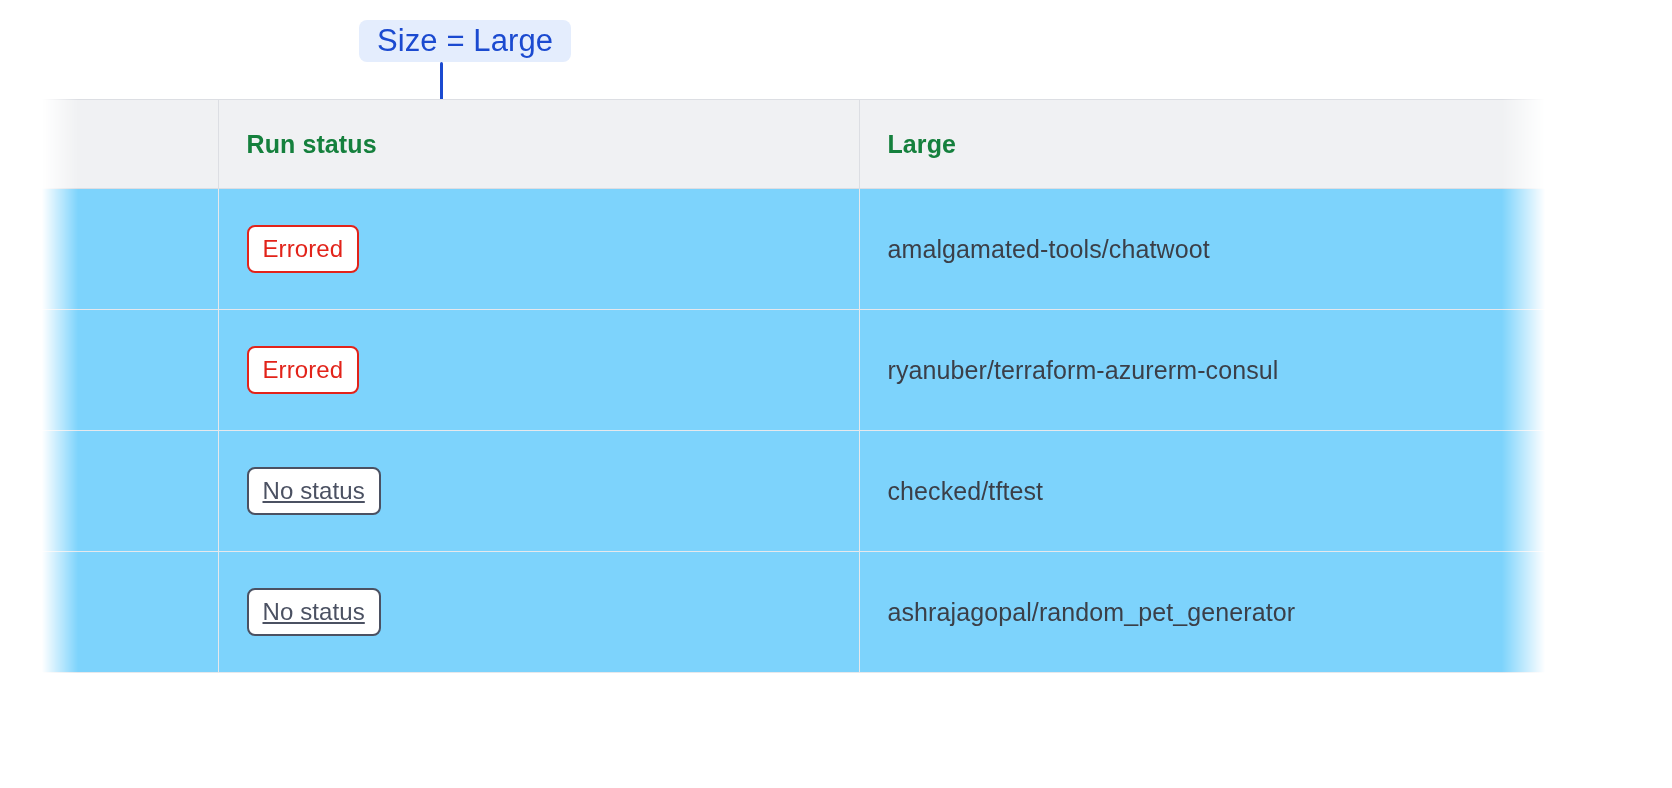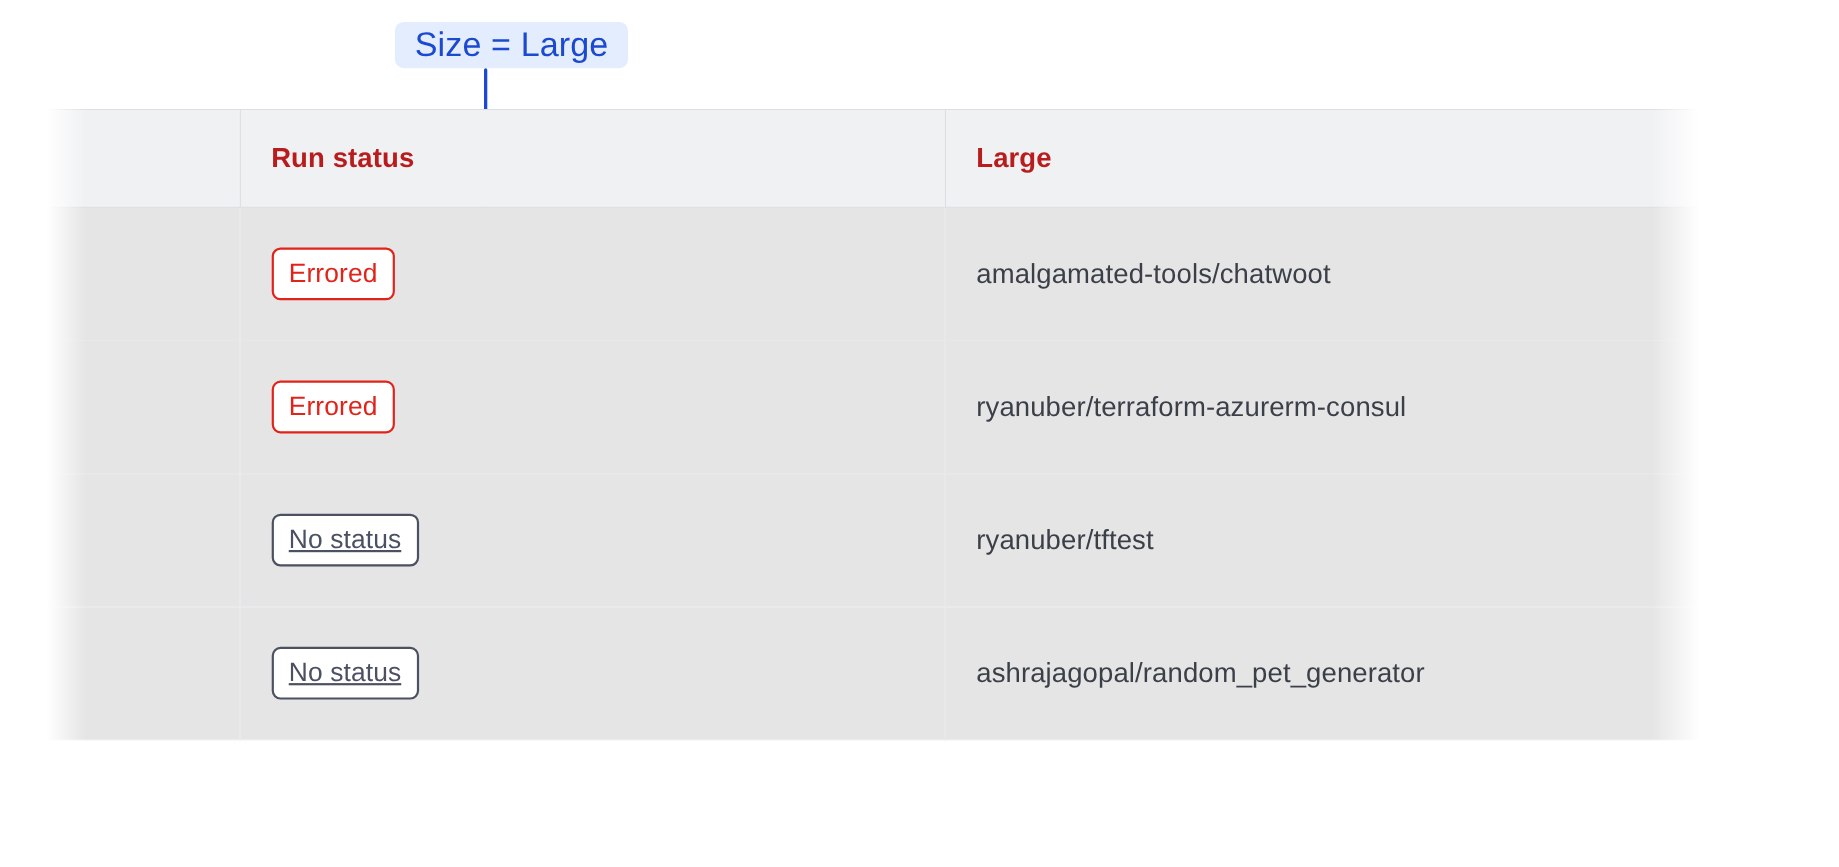--- a/index.html
+++ b/index.html
@@ -94,28 +94,28 @@
     background: #f0f1f3;
     border-top: 1px solid #dcdee3;
     border-bottom: 1px solid #dcdee3;
     border-right: 1px solid #dcdee3;
     height: 88px;
     padding: 0 0 0 28px;
     text-align: left;
     vertical-align: middle;
     font-size: 25px;
     font-weight: 700;
-    color: #b91c1c;
+    color: #15803d;
     letter-spacing: 0.1px;
   }
   table.runs thead th.c-select-h { padding-left: 0; }
   table.runs thead th.last { border-right: none; }
 
   table.runs tbody td {
-    background: #e5e5e5;
+    background: #7dd3fc;
     border-bottom: 1px solid #e6e8ec;
     border-right: 1px solid #e6e8ec;
     height: 120px;
     padding: 0 0 0 28px;
     vertical-align: middle;
     font-size: 25px;
     font-weight: 400;
     color: #3b3f48;
     letter-spacing: 0.1px;
     white-space: nowrap;
@@ -189,21 +189,21 @@
           </td>
           <td>ryanuber/terraform-azurerm-consul</td>
           <td class="last"></td>
         </tr>
 
         <tr>
           <td class="cell-select"></td>
           <td>
             <span class="pill no-status">No status</span>
           </td>
-          <td>ryanuber/tftest</td>
+          <td>checked/tftest</td>
           <td class="last"></td>
         </tr>
 
         <tr>
           <td class="cell-select"></td>
           <td>
             <span class="pill no-status">No status</span>
           </td>
           <td>ashrajagopal/random_pet_generator</td>
           <td class="last"></td>

